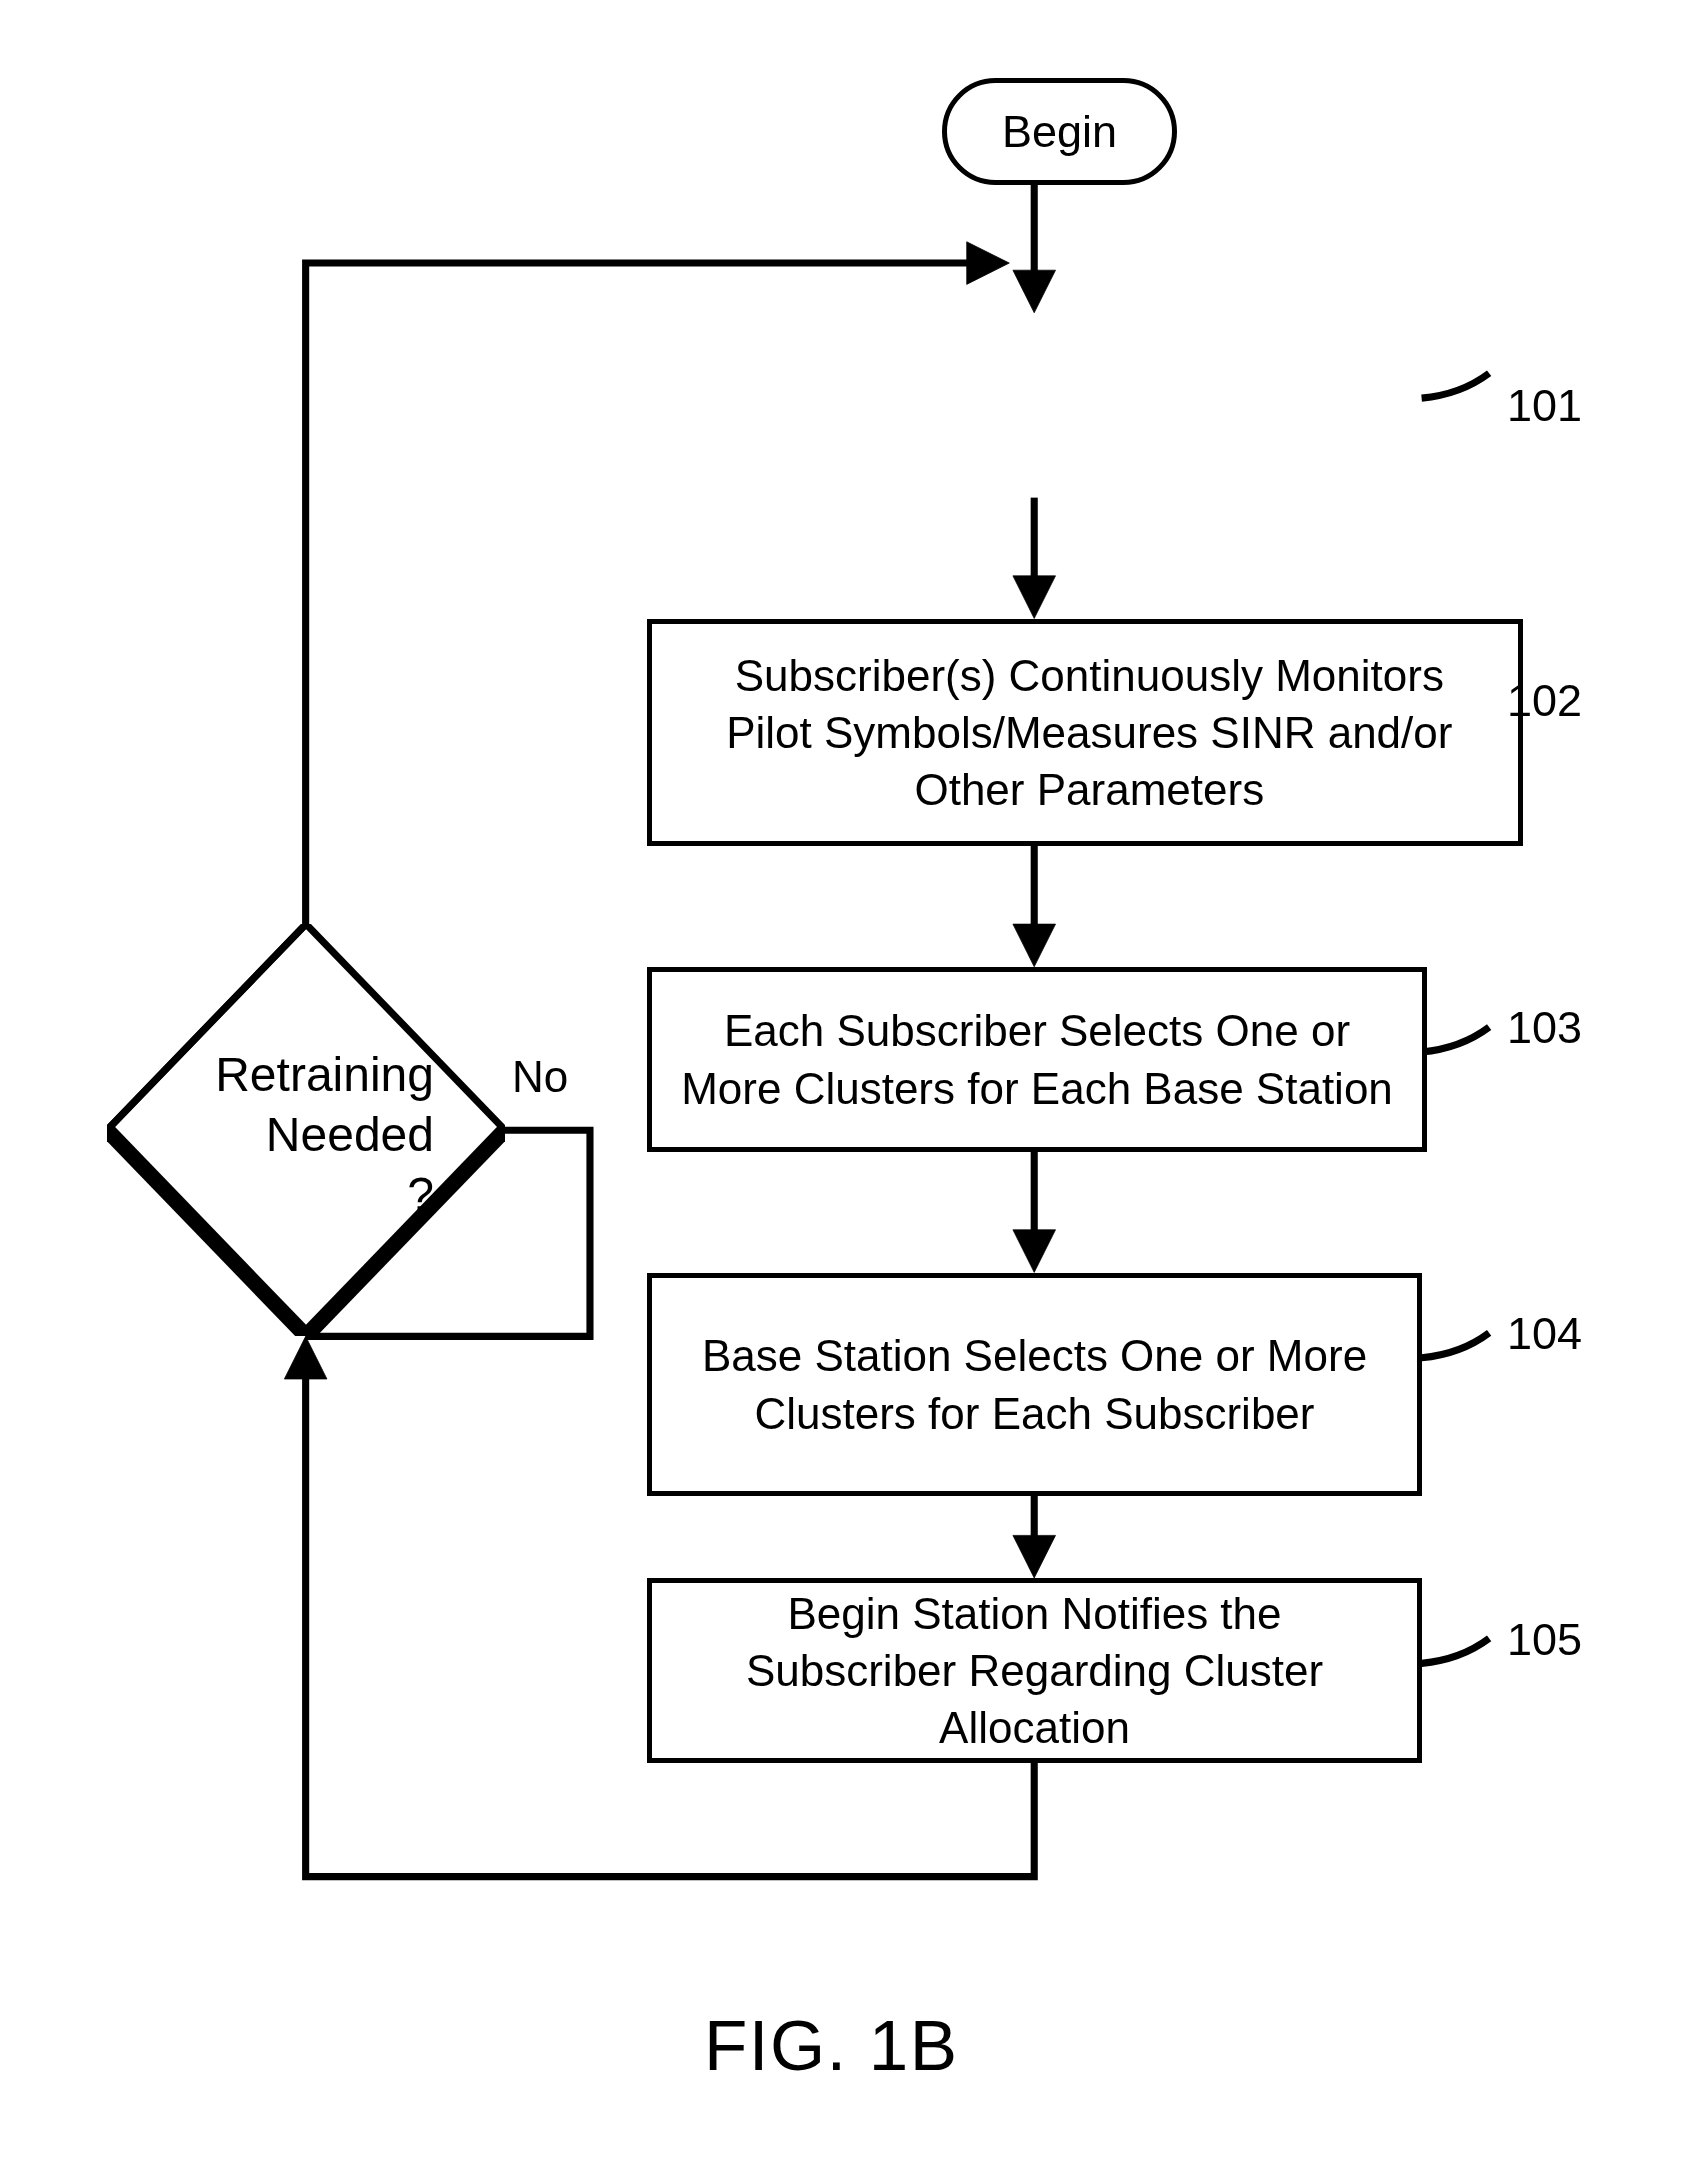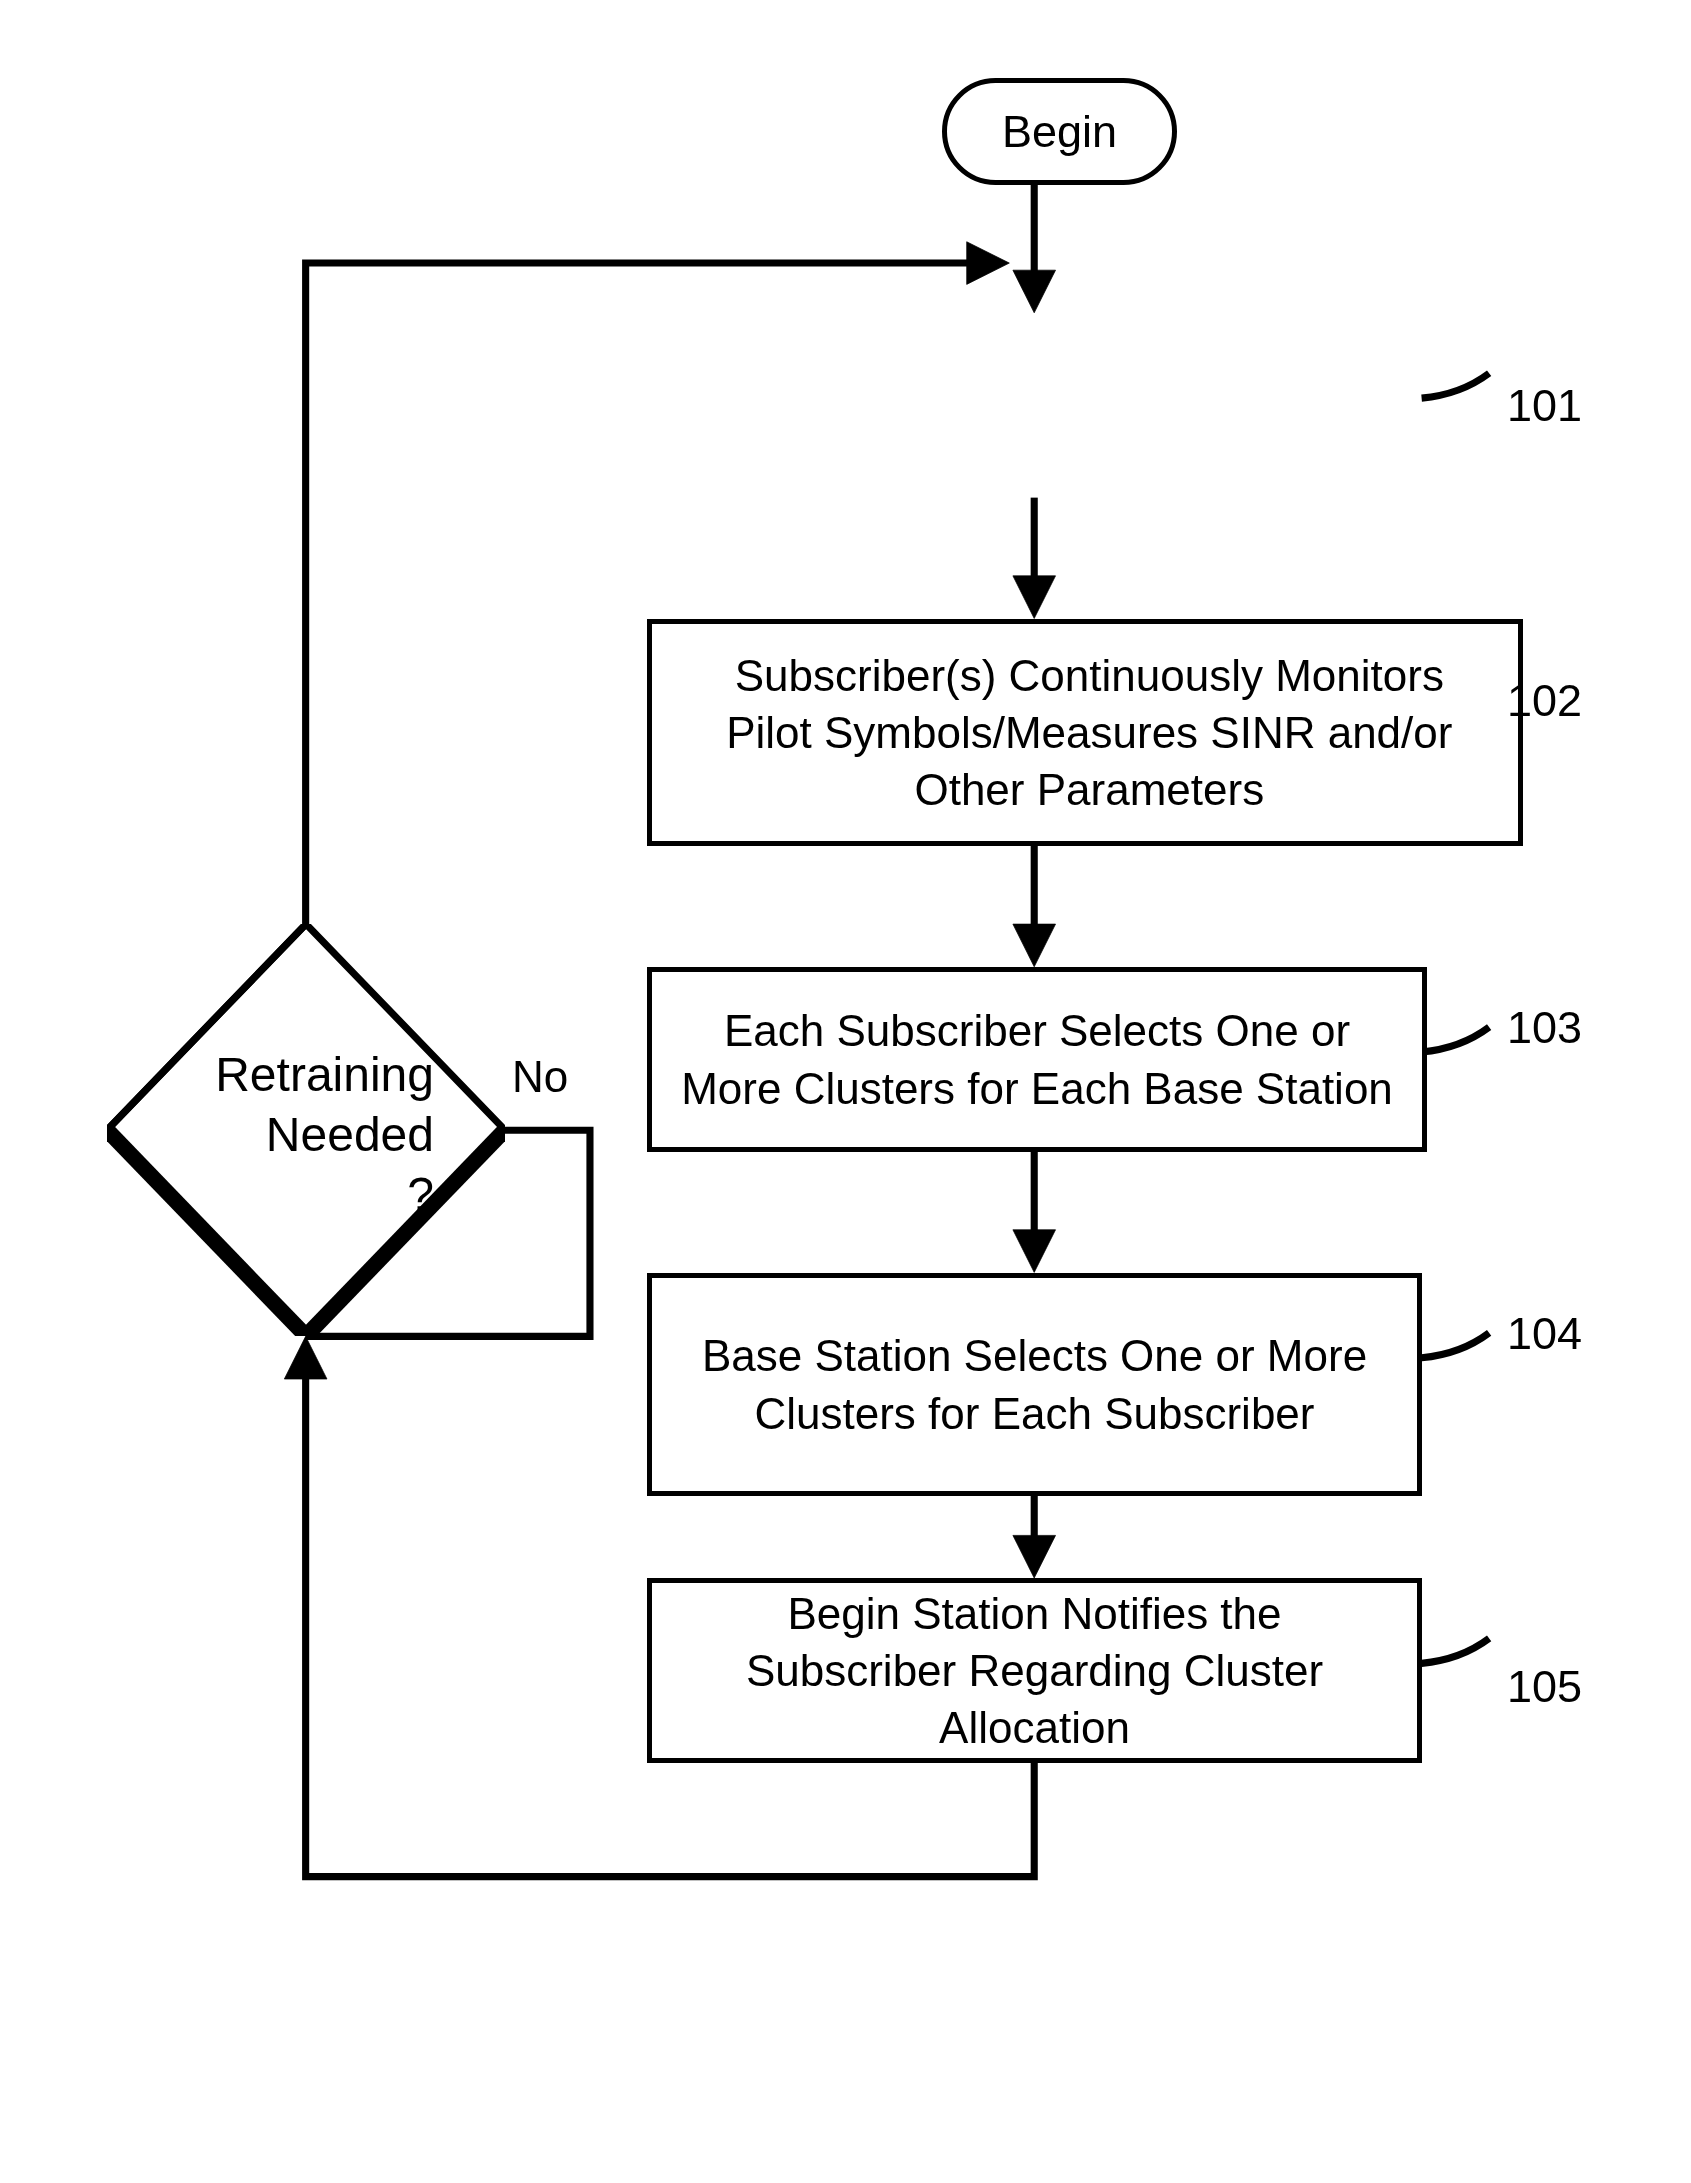--- a/index.html
+++ b/index.html
@@ -136,31 +136,32 @@
   <div class="ref-label" style="left:1507px; top:1002px;">103</div>
 
   <div class="process" style="left:647px; top:1273px; width:775px; height:223px;">
     <span>Base Station Selects One or More Clusters for Each Subscriber</span>
   </div>
   <div class="ref-label" style="left:1507px; top:1308px;">104</div>
 
   <div class="process" style="left:647px; top:1578px; width:775px; height:185px;">
     <span>Begin Station Notifies the Subscriber Regarding Cluster Allocation</span>
   </div>
-  <div class="ref-label" style="left:1507px; top:1614px;margin-top:47px;">105</div>
+  <div class="ref-label" style="left:1507px; top:1614px;">105</div>
 
   <svg class="decision" style="left:107px; top:924px;" width="398" height="412" viewBox="0 0 560 580">
     <polygon points="280,0 560,290 280,580 0,290" fill="#fff" stroke="#000" stroke-width="10"></polygon>
 
     <line x1="280" y1="580" x2="0" y2="290" stroke="#000" stroke-width="22"></line>
     <line x1="0" y1="290" x2="280" y2="0" stroke="#000" stroke-width="10"></line>
     <line x1="560" y1="290" x2="280" y2="580" stroke="#000" stroke-width="22"></line>
   </svg>
   <div class="decision-text" style="left:178px; top:1045px;">
     <span>Retraining</span><br>
     <span>Needed</span><br>
     <span>?</span>
   </div>
   <div class="no-label" style="left:512px; top:1052px;">No</div>
 
+  <div class="fig-label" style="left:704px; top:2005px;">FIG. 1B</div>
 
 </div>
 
 
 </body></html>

